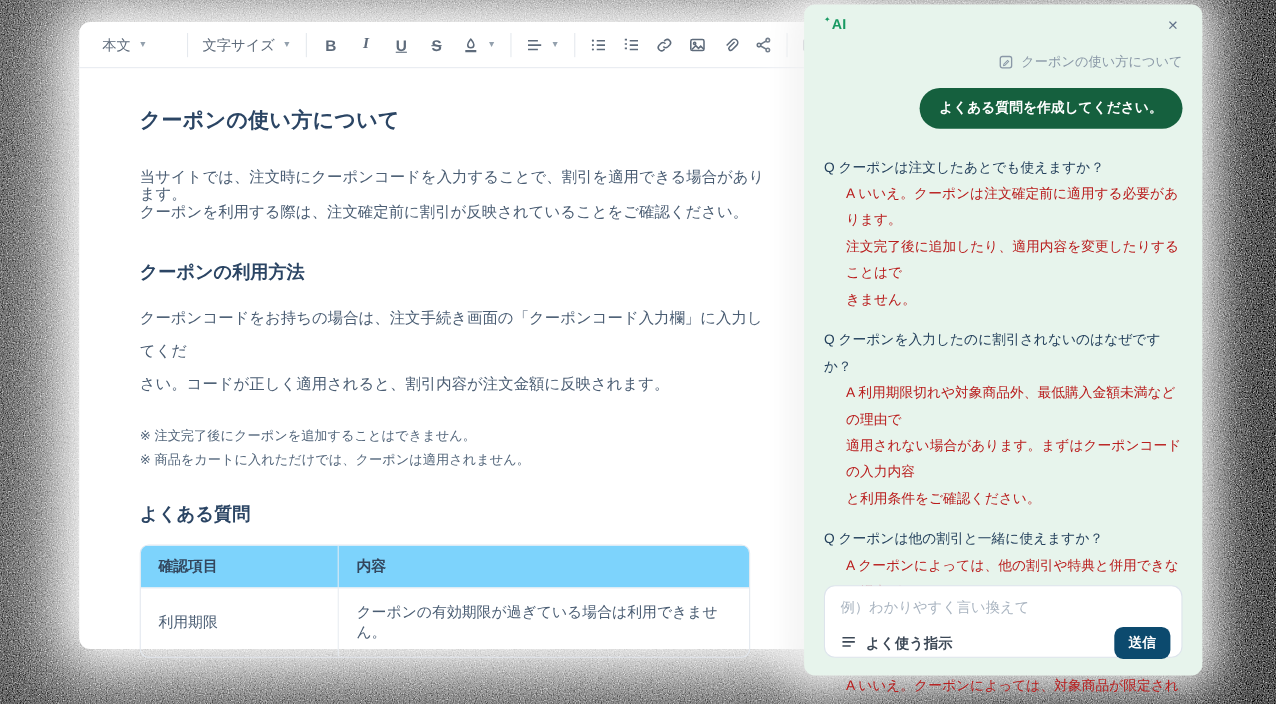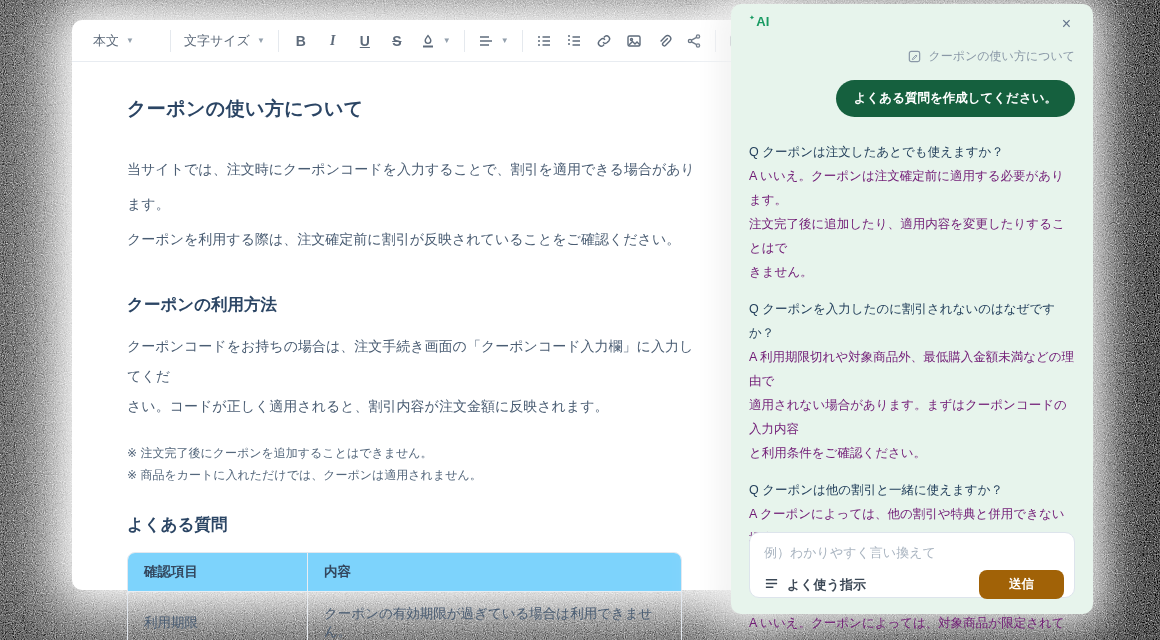--- a/index.html
+++ b/index.html
@@ -24,21 +24,21 @@
   .tb-letter{ font-size:14px; font-weight:700; width:18px; text-align:center; }
   .tb-letter.it{ font-style:italic; font-family:"Liberation Serif",serif; font-weight:600;}
   .tb-letter.un{ text-decoration:underline; font-weight:600;}
   .tb-letter.st{ text-decoration:line-through; font-weight:600;}
   .tb-sep{ width:1px; height:22px; background:#e5e9ee; margin:0 6px; flex:0 0 auto;}
   .tb-icon{ display:flex; align-items:center; }
   .tb-icon svg{ display:block; }
 
   .doc{ padding:34px 55px 0 55px; }
   .doc-title{ font-size:19px; font-weight:700; color:#2b4564; letter-spacing:.02em; margin-bottom:30px;}
-  .doc-p{ font-size:14px; line-height:35px; color:#4a5d73; white-space:pre-line; }
+  .doc-p{ font-size:14px; line-height:16px; color:#4a5d73; white-space:pre-line; }
   .doc-h2{ font-size:16.5px; font-weight:700; color:#2b4564; margin-top:37px; margin-bottom:15px;}
   .doc-p2{ font-size:14px; line-height:30px; color:#4a5d73; white-space:pre-line;}
   .doc-notes{ margin-top:21px; font-size:12px; line-height:22px; color:#54677c;}
   .doc-h2.faq{ margin-top:28px; margin-bottom:16px;}
   .doc-table{ width:555px; border-collapse:separate; border-spacing:0; font-size:13.5px;
               border:1px solid #e3e8ef; border-radius:8px; overflow:hidden;}
   .doc-table th{ background:#7dd3fc; text-align:left; font-weight:700; color:#33475e;
                  padding:10px 16px; }
   .doc-table th:first-child{ width:180px; border-right:1px solid #e9edf2;}
   .doc-table td{ padding:13px 16px; color:#4a5d73; border-top:1px solid #e9edf2;}
@@ -56,30 +56,30 @@
   .ai-close{ color:#64748b; font-size:16px; line-height:16px; cursor:pointer; padding:2px 4px;}
   .ai-chip{ display:flex; justify-content:flex-end; align-items:center; gap:6px;
             margin-top:14px; color:#8a98a7; font-size:12px;}
   .ai-chip svg{ display:block;}
   .ai-pill-row{ display:flex; justify-content:flex-end; margin-top:15px;}
   .ai-pill{ background:#15603e; color:#ffffff; font-size:12.5px; font-weight:700;
             padding:10px 18px; border-radius:999px; cursor:pointer;}
   .qa-list{ margin-top:23px;}
   .qa-block{ margin-bottom:13px;}
   .qa-q{ font-size:12.5px; font-weight:400; color:#24405c; line-height:24px;}
-  .qa-a{ font-size:12.5px; color:#701a75; line-height:24px; white-space:pre-line;}
+  .qa-a{ font-size:12.5px; color:#b91c1c; line-height:24px; white-space:pre-line;margin-left:20px;}
   .ai-inputbox{ position:absolute; left:18px; right:18px; bottom:16px; height:66px;
                 background:#ffffff; border:1px solid #dde4ec; border-radius:10px; padding:10px 10px 10px 14px;}
   .ai-input{ width:100%; border:none; outline:none; font-size:13px; color:#334155;
              font-family:inherit; background:transparent;}
   .ai-input::placeholder{ color:#a9b4c0;}
   .ai-input-bottom{ display:flex; justify-content:space-between; align-items:center; margin-top:9px;}
   .quick-cmd{ display:flex; align-items:center; gap:8px; color:#3c4856; font-size:13px; font-weight:600; cursor:pointer;}
-  .send-btn{ background:#a16207; color:#ffffff; font-size:12.5px; font-weight:600;
-             border:none; border-radius:8px; padding:6px 30px; cursor:pointer; font-family:inherit;}
+  .send-btn{ background:#0c4a6e; color:#ffffff; font-size:12.5px; font-weight:600;
+             border:none; border-radius:8px; padding:6px 13px; cursor:pointer; font-family:inherit;}
 </style>
 </head>
 <body>
 
 <svg id="noise-bg" xmlns="http://www.w3.org/2000/svg">
   <filter id="noiseF">
     <feTurbulence type="fractalNoise" baseFrequency="0.9" numOctaves="2" seed="7" stitchTiles="stitch"></feTurbulence>
     <feColorMatrix type="saturate" values="0"></feColorMatrix>
     <feComponentTransfer>
       <feFuncR type="linear" slope="2.4" intercept="-0.8"></feFuncR>

